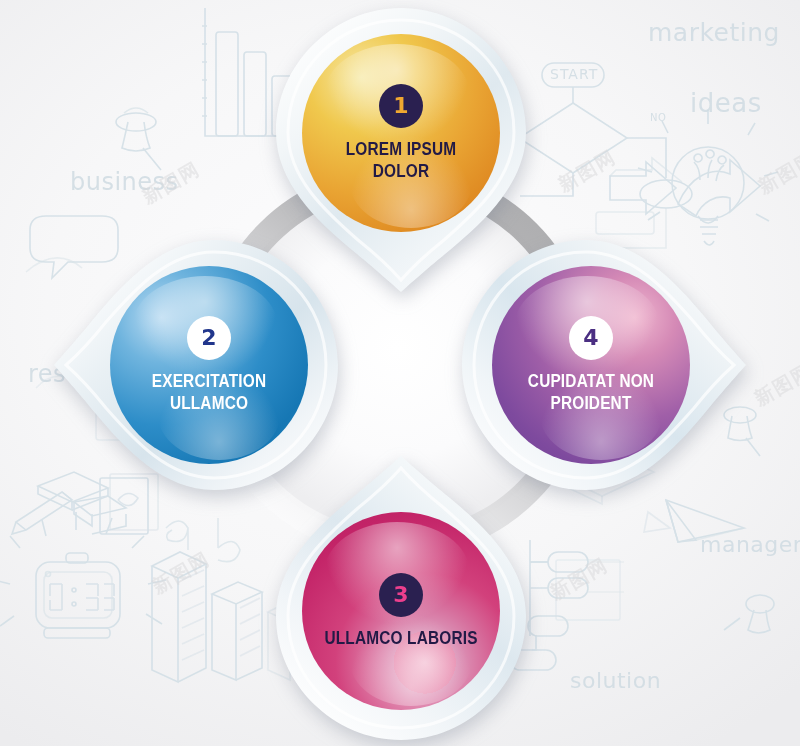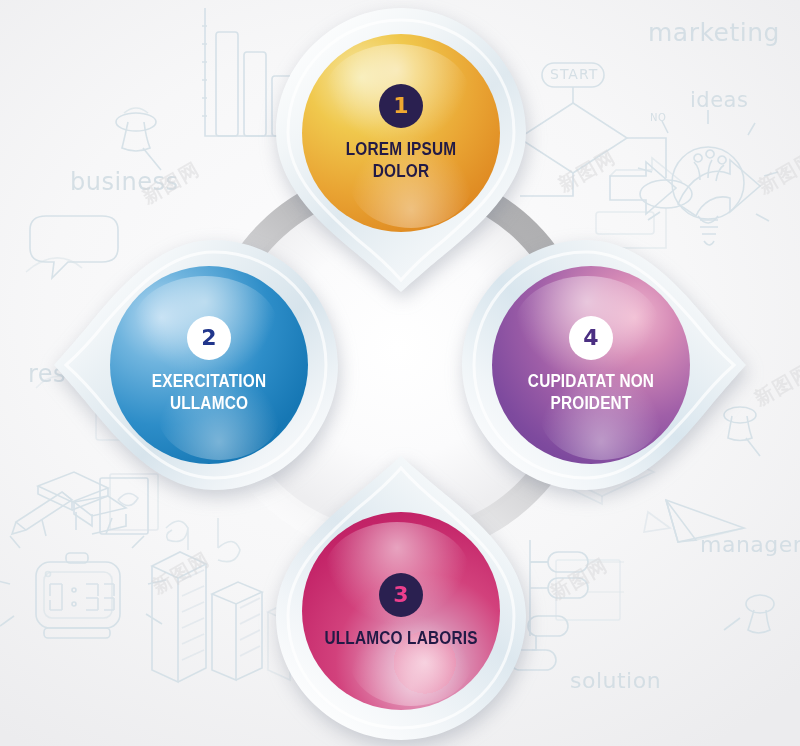--- a/index.html
+++ b/index.html
@@ -261,21 +261,21 @@
           <path d="M26 272 q30 -26 56 -4" opacity=".5"></path>
           <path d="M36 388 q18 -20 42 -6" opacity=".4"></path>
           <rect x="96" y="396" width="58" height="44" rx="3" opacity=".45"></rect>
           <path d="M104 412 q14 -12 24 0" opacity=".4"></path>
         </g>
       </g>
     </svg>
 
     
     <div class="doodle-word" style="left:648px; top:18px;  font-size:25px;">marketing</div>
-    <div class="doodle-word" style="left:690px; top:88px;  font-size:21px;">ideas</div>
+    <div class="doodle-word" style="left:690px; top:88px;  font-size:26px;">ideas</div>
     <div class="doodle-word" style="left:70px;  top:168px; font-size:24px;">business</div>
     <div class="doodle-word" style="left:28px;  top:330px; font-size:24px;margin-top:30px;">res</div>
     <div class="doodle-word" style="left:700px; top:532px; font-size:22px;">management</div>
     <div class="doodle-word" style="left:570px; top:668px; font-size:22px;">solution</div>
     <div class="doodle-word" style="left:472px; top:664px; font-size:16px; color:#dadfe2;">rk</div>
 
     
     <div class="doodle-word" style="left:550px; top:66px; font-size:14px; letter-spacing:1px;">START</div>
     <div class="doodle-word" style="left:632px; top:112px; font-size:10px;margin-left:18px;">NO</div>
     <div class="doodle-word" style="left:492px; top:112px; font-size:13px; opacity:.6;">YES</div>

